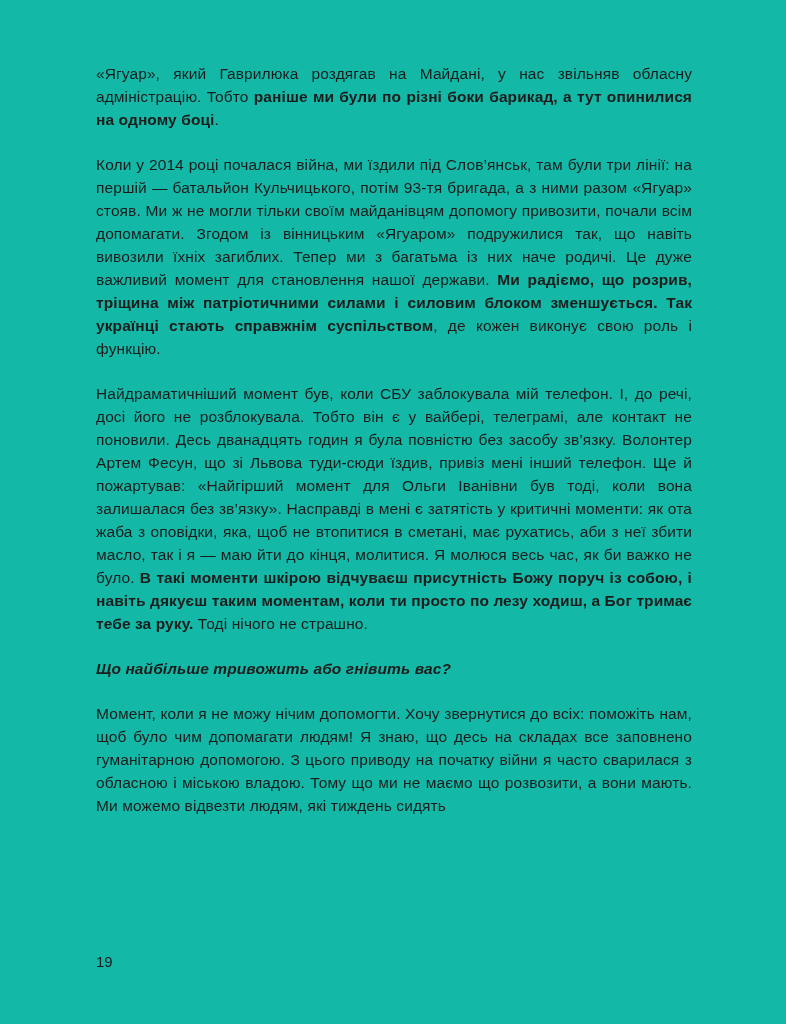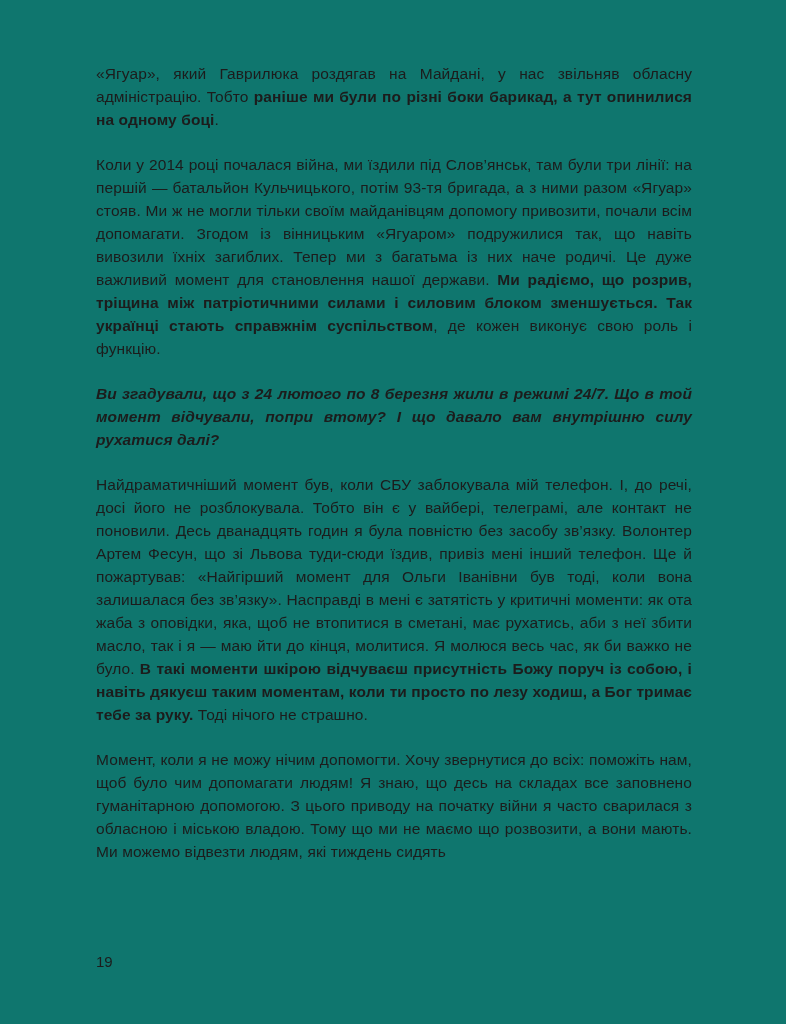--- a/index.html
+++ b/index.html
@@ -4,21 +4,21 @@
 <style>
   html, body {
     margin: 0;
     padding: 0;
     background: #ffffff;
   }
   .page {
     position: relative;
     width: 786px;
     height: 1024px;
-    background: #0f766e;
+    background: #14b8a6;
     color: #1c1c1c;
     font-family: "Liberation Sans", "DejaVu Sans", sans-serif;
     overflow: hidden;
   }
   .text-block {
     position: absolute;
     left: 96px;
     top: 62px;
     width: 596px;
     font-size: 15.5px;
@@ -47,18 +47,18 @@
     color: #1c1c1c;
   }
 </style>
 </head>
 <body>
 
 <div class="page">
   <div class="text-block">
       <p class="body-para"><span>«Ягуар», який Гаврилюка роздягав на Майдані, у нас звільняв обласну адміністрацію. Тобто </span><span class="run-bold">раніше ми були по різні боки барикад, а тут опинилися на одному боці</span><span>.</span></p>
       <p class="body-para"><span>Коли у 2014 році почалася війна, ми їздили під Слов’янськ, там були три лінії: на першій — батальйон Кульчицького, потім 93-тя бригада, а з ними разом «Ягуар» стояв. Ми ж не могли тільки своїм майданівцям допомогу привозити, почали всім допомагати. Згодом із вінницьким «Ягуаром» подружилися так, що навіть вивозили їхніх загиблих. Тепер ми з багатьма із них наче родичі. Це дуже важливий момент для становлення нашої держави. </span><span class="run-bold">Ми радіємо, що розрив, тріщина між патріотичними силами і силовим блоком зменшується. Так українці стають справжнім суспільством</span><span>, де кожен виконує свою роль і функцію.</span></p>
-      <p class="question"><span>Ви згадували, що з 24 лютого по 8 березня жили в режимі 24/7. Що в той момент відчували, попри втому? І що давало вам внутрішню силу рухатися далі?</span></p>
       <p class="body-para"><span>Найдраматичніший момент був, коли СБУ заблокувала мій телефон. І, до речі, досі його не розблокувала. Тобто він є у вайбері, телеграмі, але контакт не поновили. Десь дванадцять годин я була повністю без засобу зв’язку. Волонтер Артем Фесун, що зі Львова туди-сюди їздив, привіз мені інший телефон. Ще й пожартував: «Найгірший момент для Ольги Іванівни був тоді, коли вона залишалася без зв’язку». Насправді в мені є затятість у критичні моменти: як ота жаба з оповідки, яка, щоб не втопитися в сметані, має рухатись, аби з неї збити масло, так і я — маю йти до кінця, молитися. Я молюся весь час, як би важко не було. </span><span class="run-bold">В такі моменти шкірою відчуваєш присутність Божу поруч із собою, і навіть дякуєш таким моментам, коли ти просто по лезу ходиш, а Бог тримає тебе за руку.</span><span> Тоді нічого не страшно.</span></p>
+      <p class="question"><span>Що найбільше тривожить або гнівить вас?</span></p>
       <p class="body-para"><span>Момент, коли я не можу нічим допомогти. Хочу звернутися до всіх: поможіть нам, щоб було чим допомагати людям! Я знаю, що десь на складах все заповнено гуманітарною допомогою. З цього приводу на початку війни я часто сварилася з обласною і міською владою. Тому що ми не маємо що розвозити, а вони мають. Ми можемо відвезти людям, які тиждень сидять</span></p>
     </div>
   <div class="page-number">19</div>
 </div>
 
 </body></html>

